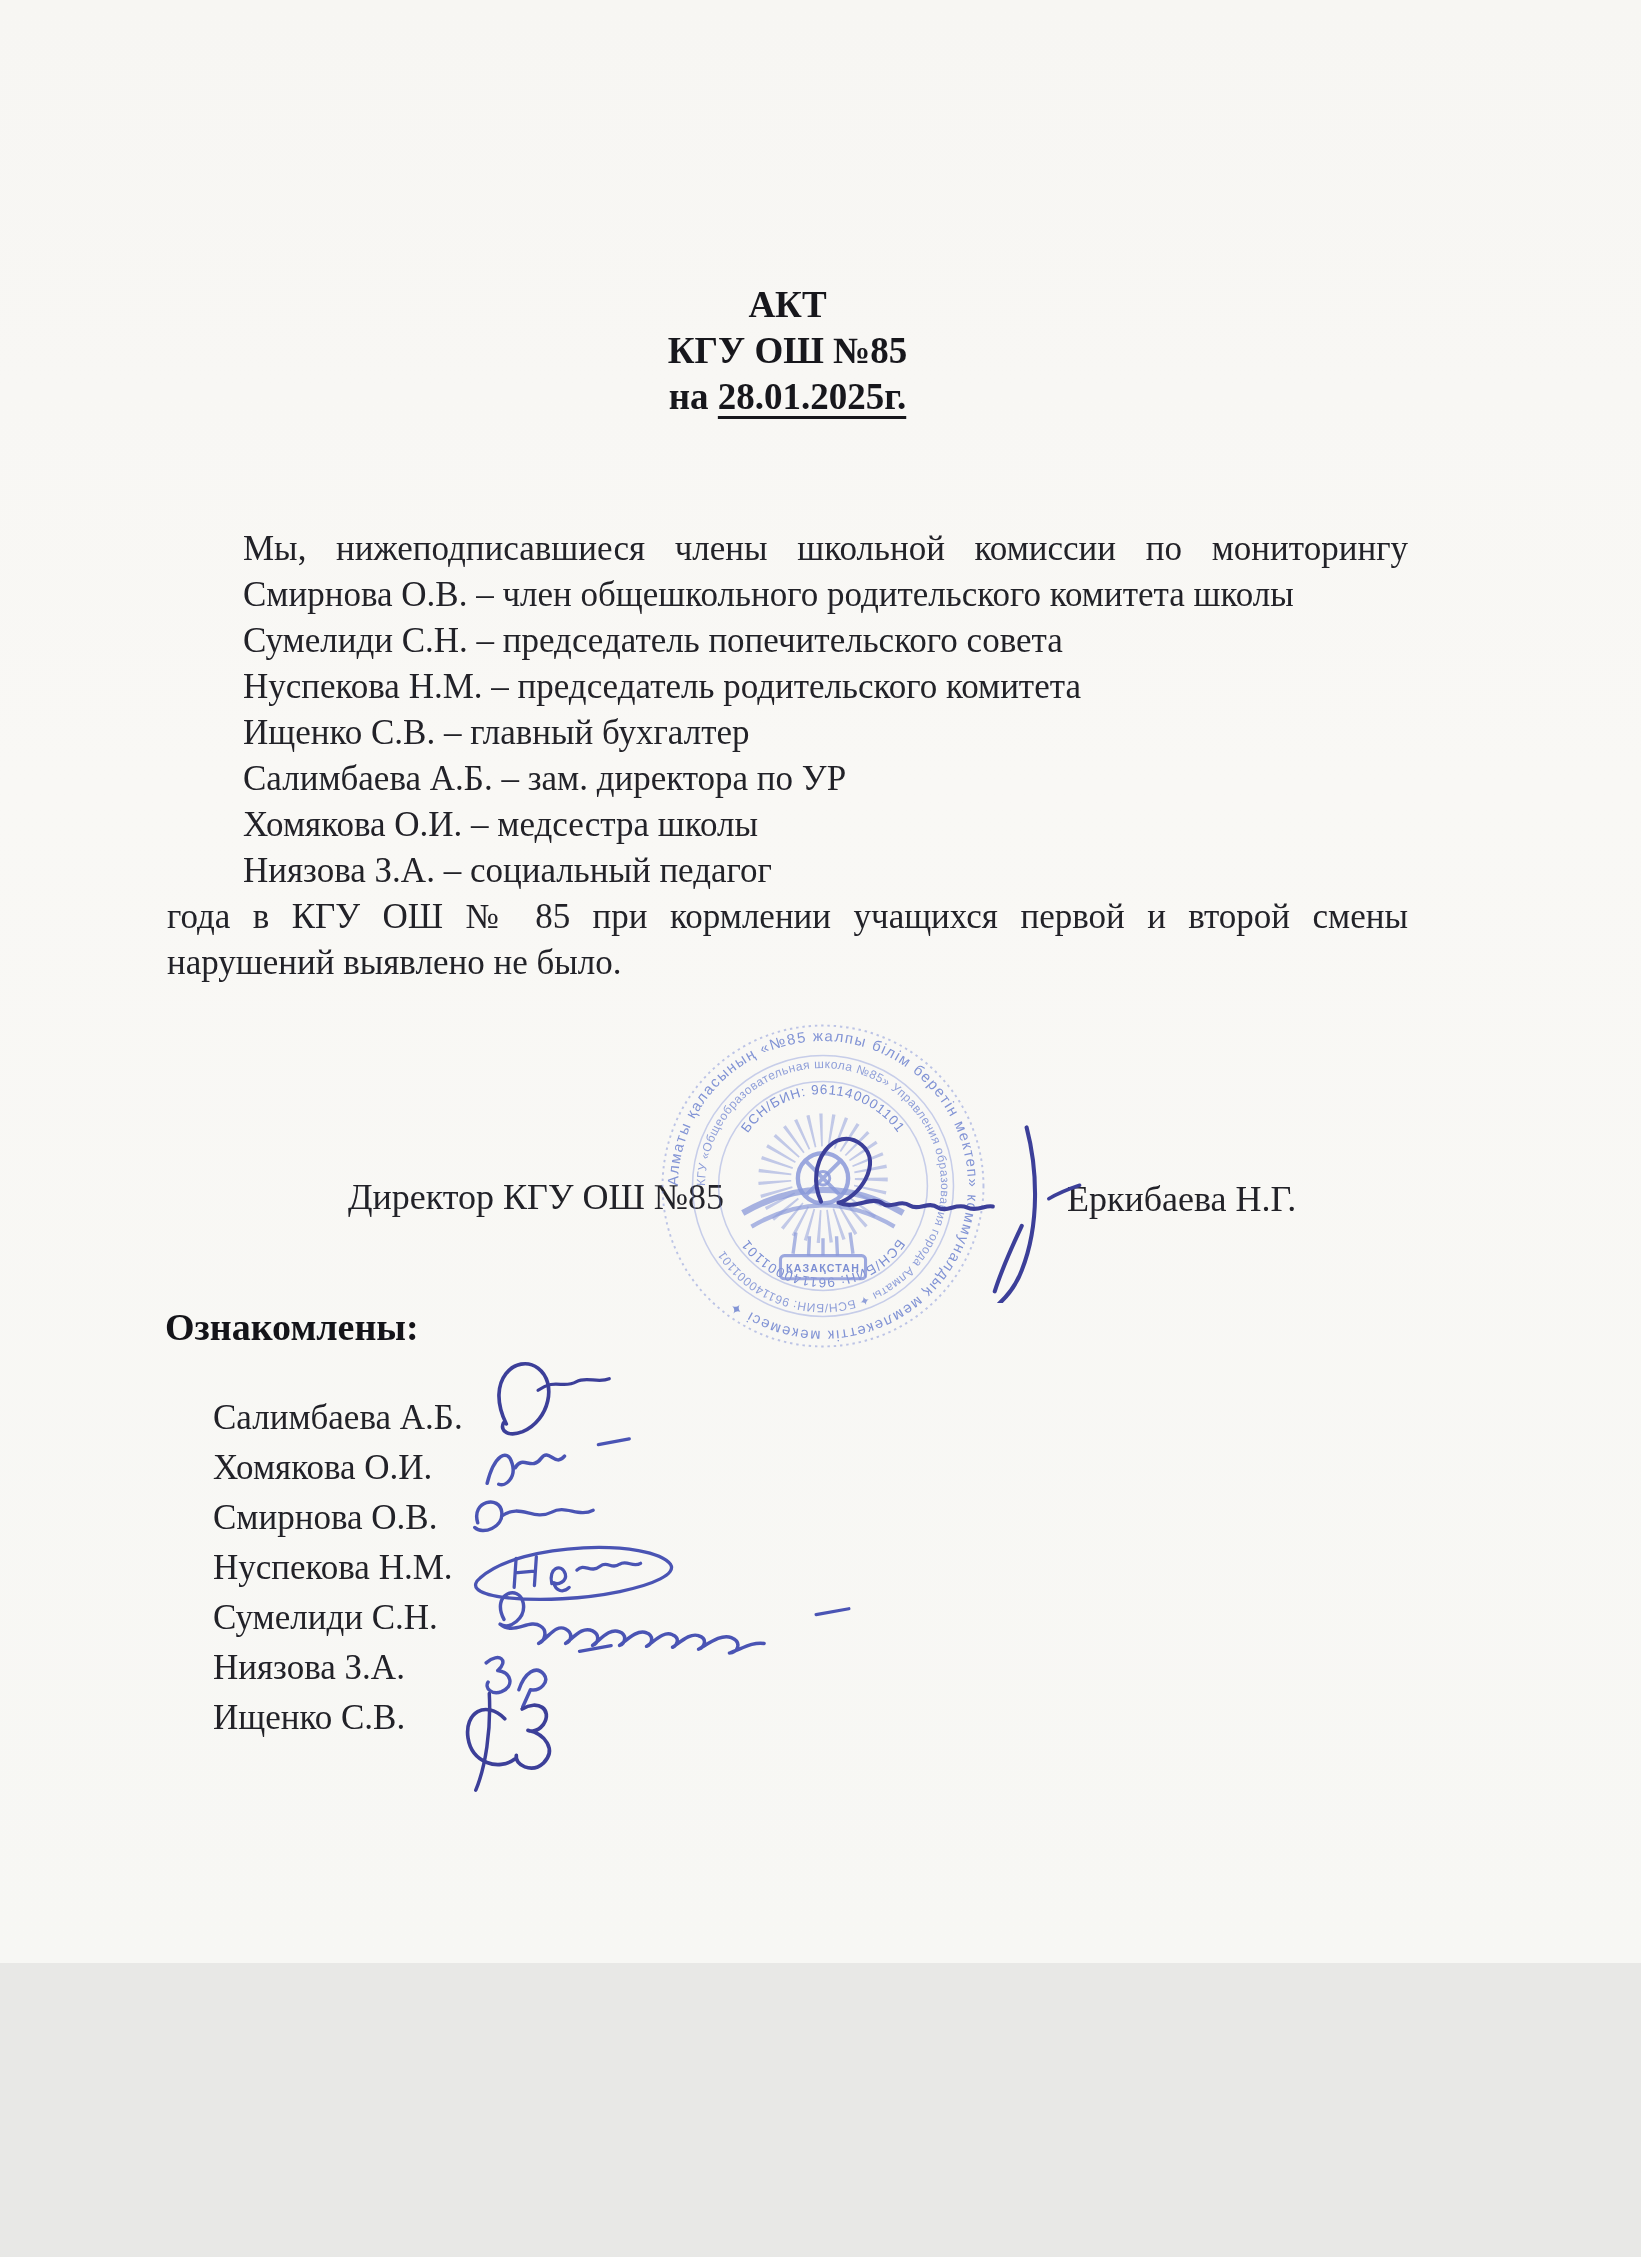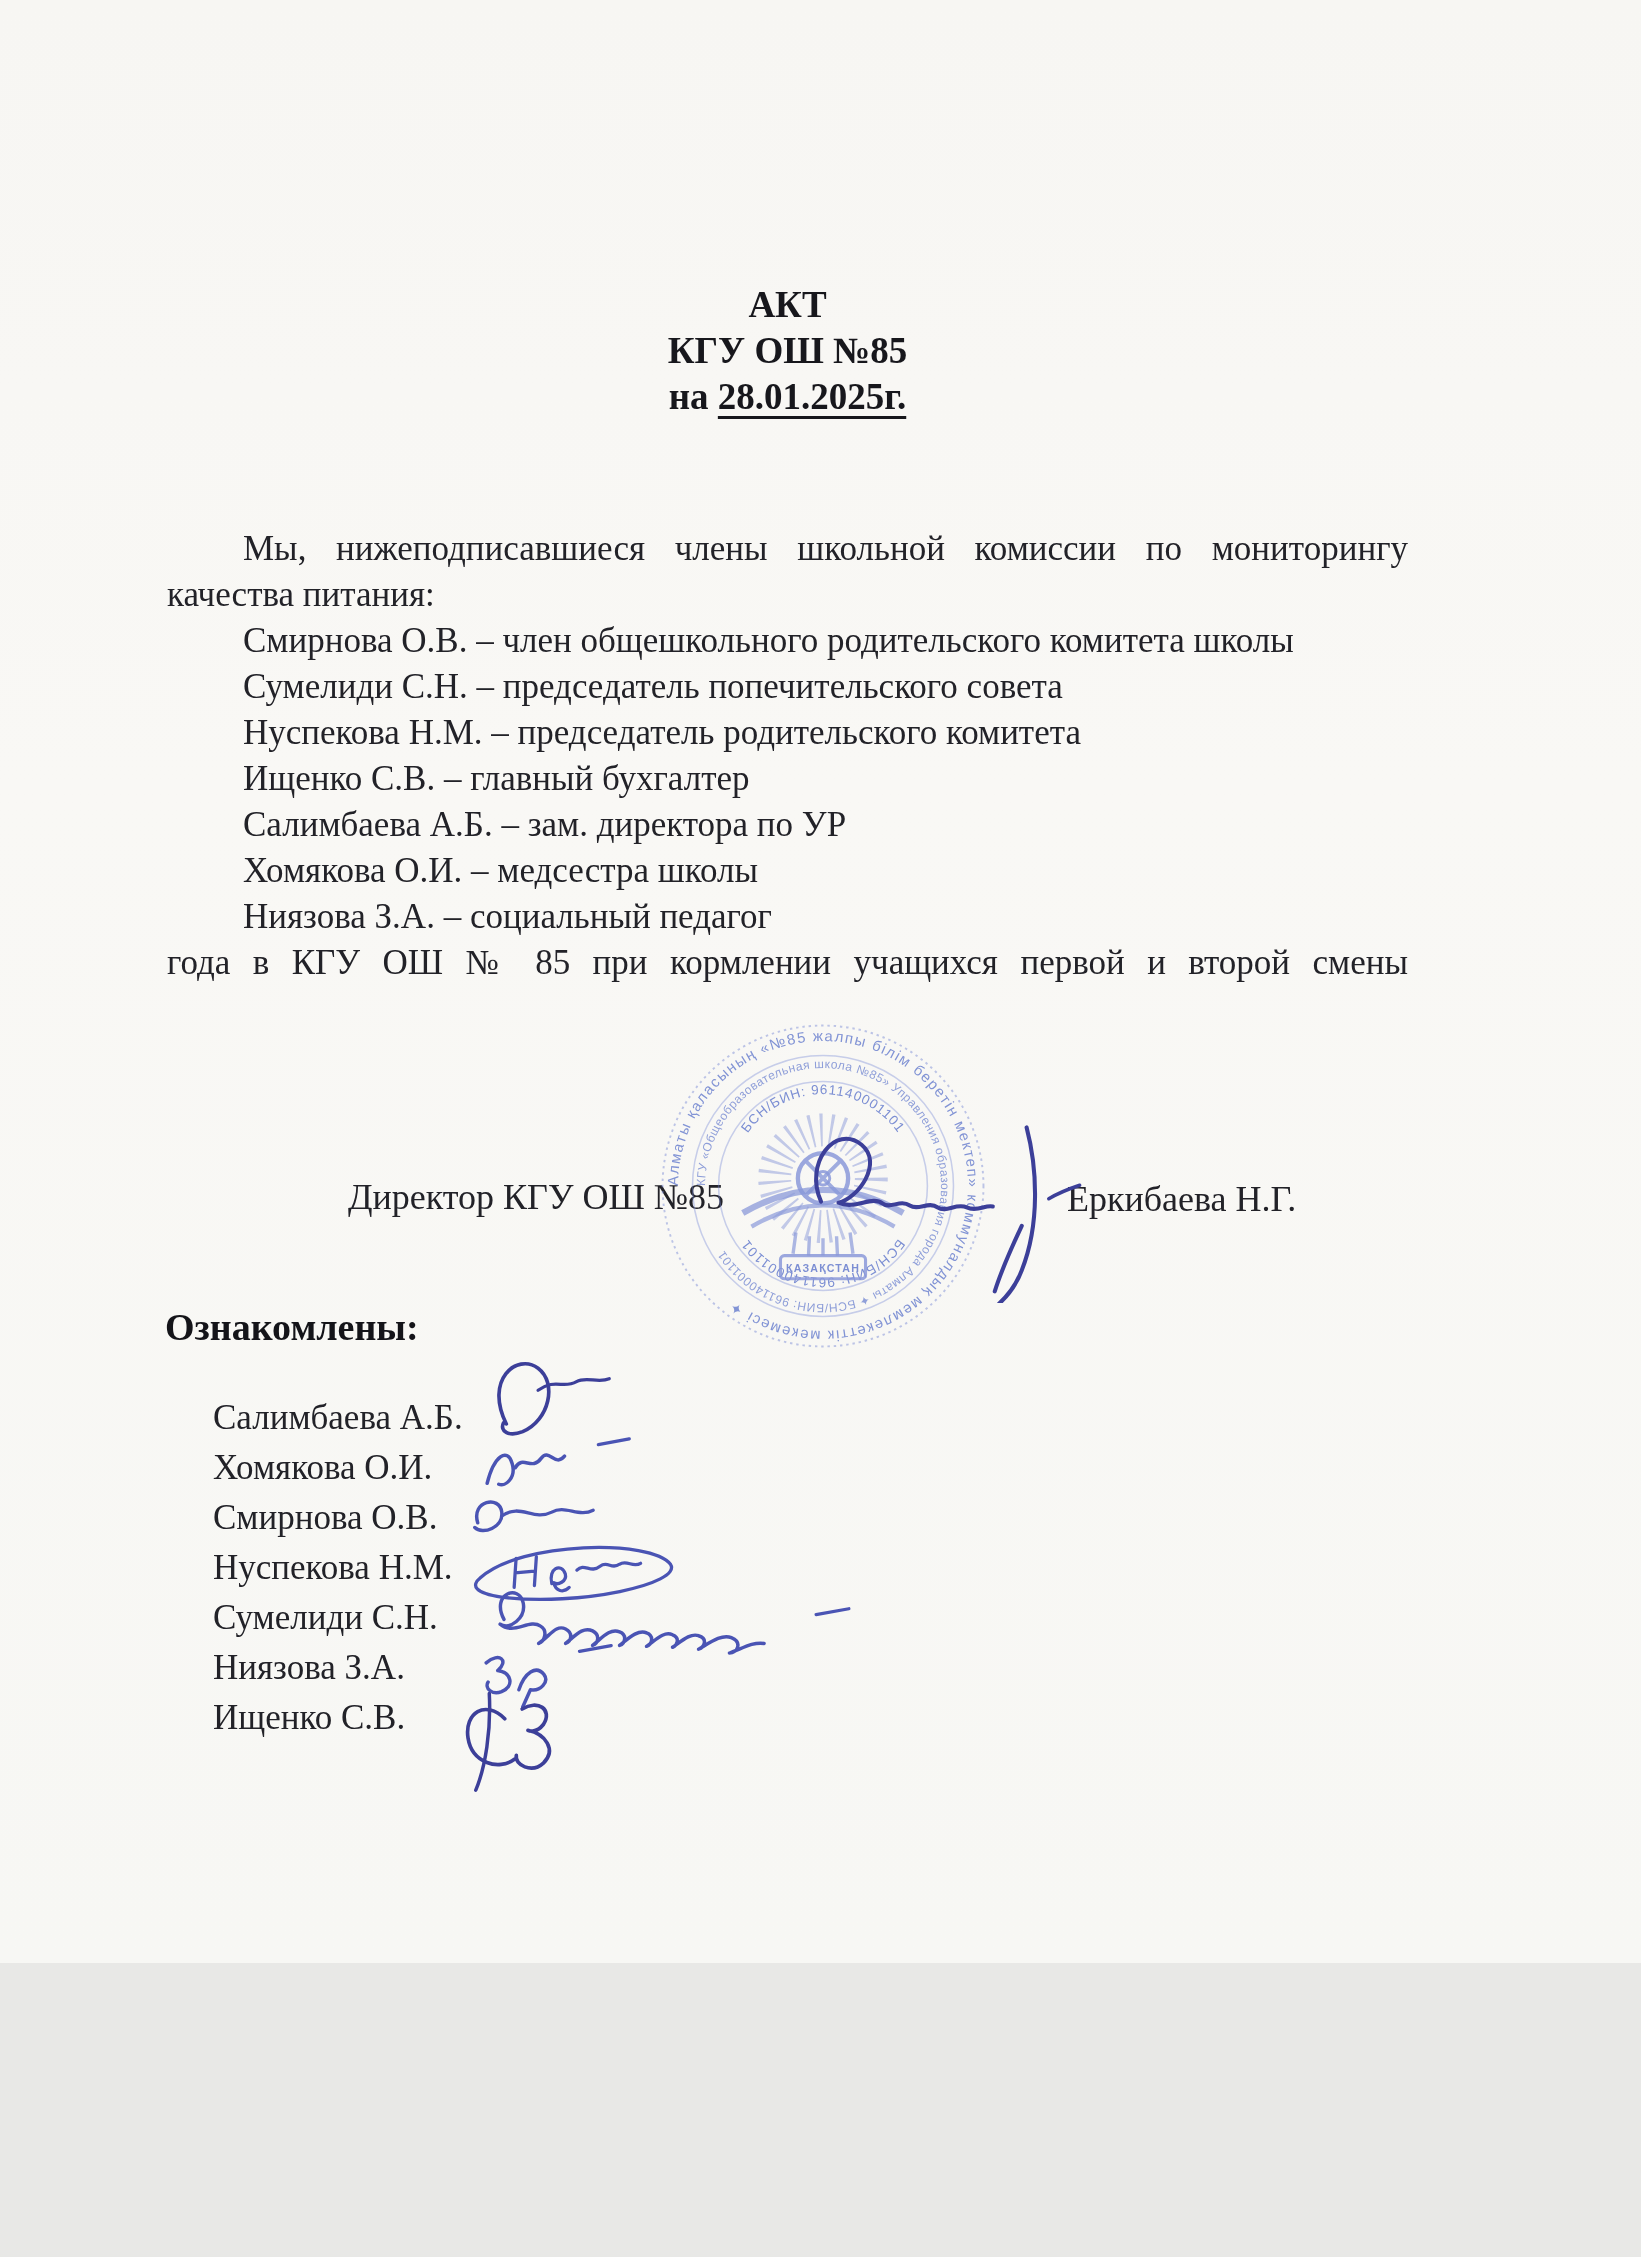--- a/index.html
+++ b/index.html
@@ -48,29 +48,29 @@
 <div class="page">
 
   <div class="title-block">
     <div class="title-line">АКТ</div>
     <div class="title-line">КГУ ОШ №85</div>
     <div class="title-line"><span>на</span> <span class="date-underline">28.01.2025г.</span></div>
   </div>
 
   <div class="body-text">
     <div class="line just indent">Мы, нижеподписавшиеся члены школьной комиссии по мониторингу</div>
-    <div class="line">качества питания:</div>
     <div class="line indent">Смирнова О.В. – член общешкольного родительского комитета школы</div>
     <div class="line indent">Сумелиди С.Н. – председатель попечительского совета</div>
     <div class="line indent">Нуспекова Н.М. – председатель родительского комитета</div>
     <div class="line indent">Ищенко С.В. – главный бухгалтер</div>
     <div class="line indent">Салимбаева А.Б. – зам. директора по УР</div>
     <div class="line indent">Хомякова О.И. – медсестра школы</div>
     <div class="line indent">Ниязова З.А. – социальный педагог</div>
     <div class="line just">года в КГУ ОШ № 85 при кормлении учащихся первой и второй смены</div>
+    <div class="line">нарушений выявлено не было.</div>
   </div>
 
   <div class="director-label">Директор КГУ ОШ №85</div>
   <div class="director-name">Еркибаева Н.Г.</div>
 
   <svg class="stamp" viewBox="0 0 360 360">
     <defs>
       <path id="ring1" d="M30,180 A150,150 0 1 1 330,180 A150,150 0 1 1 30,180"></path>
       <path id="ring2" d="M58,180 A122,122 0 1 1 302,180 A122,122 0 1 1 58,180"></path>
       <path id="arcTop" d="M85,180 A95,95 0 0 1 275,180"></path>

